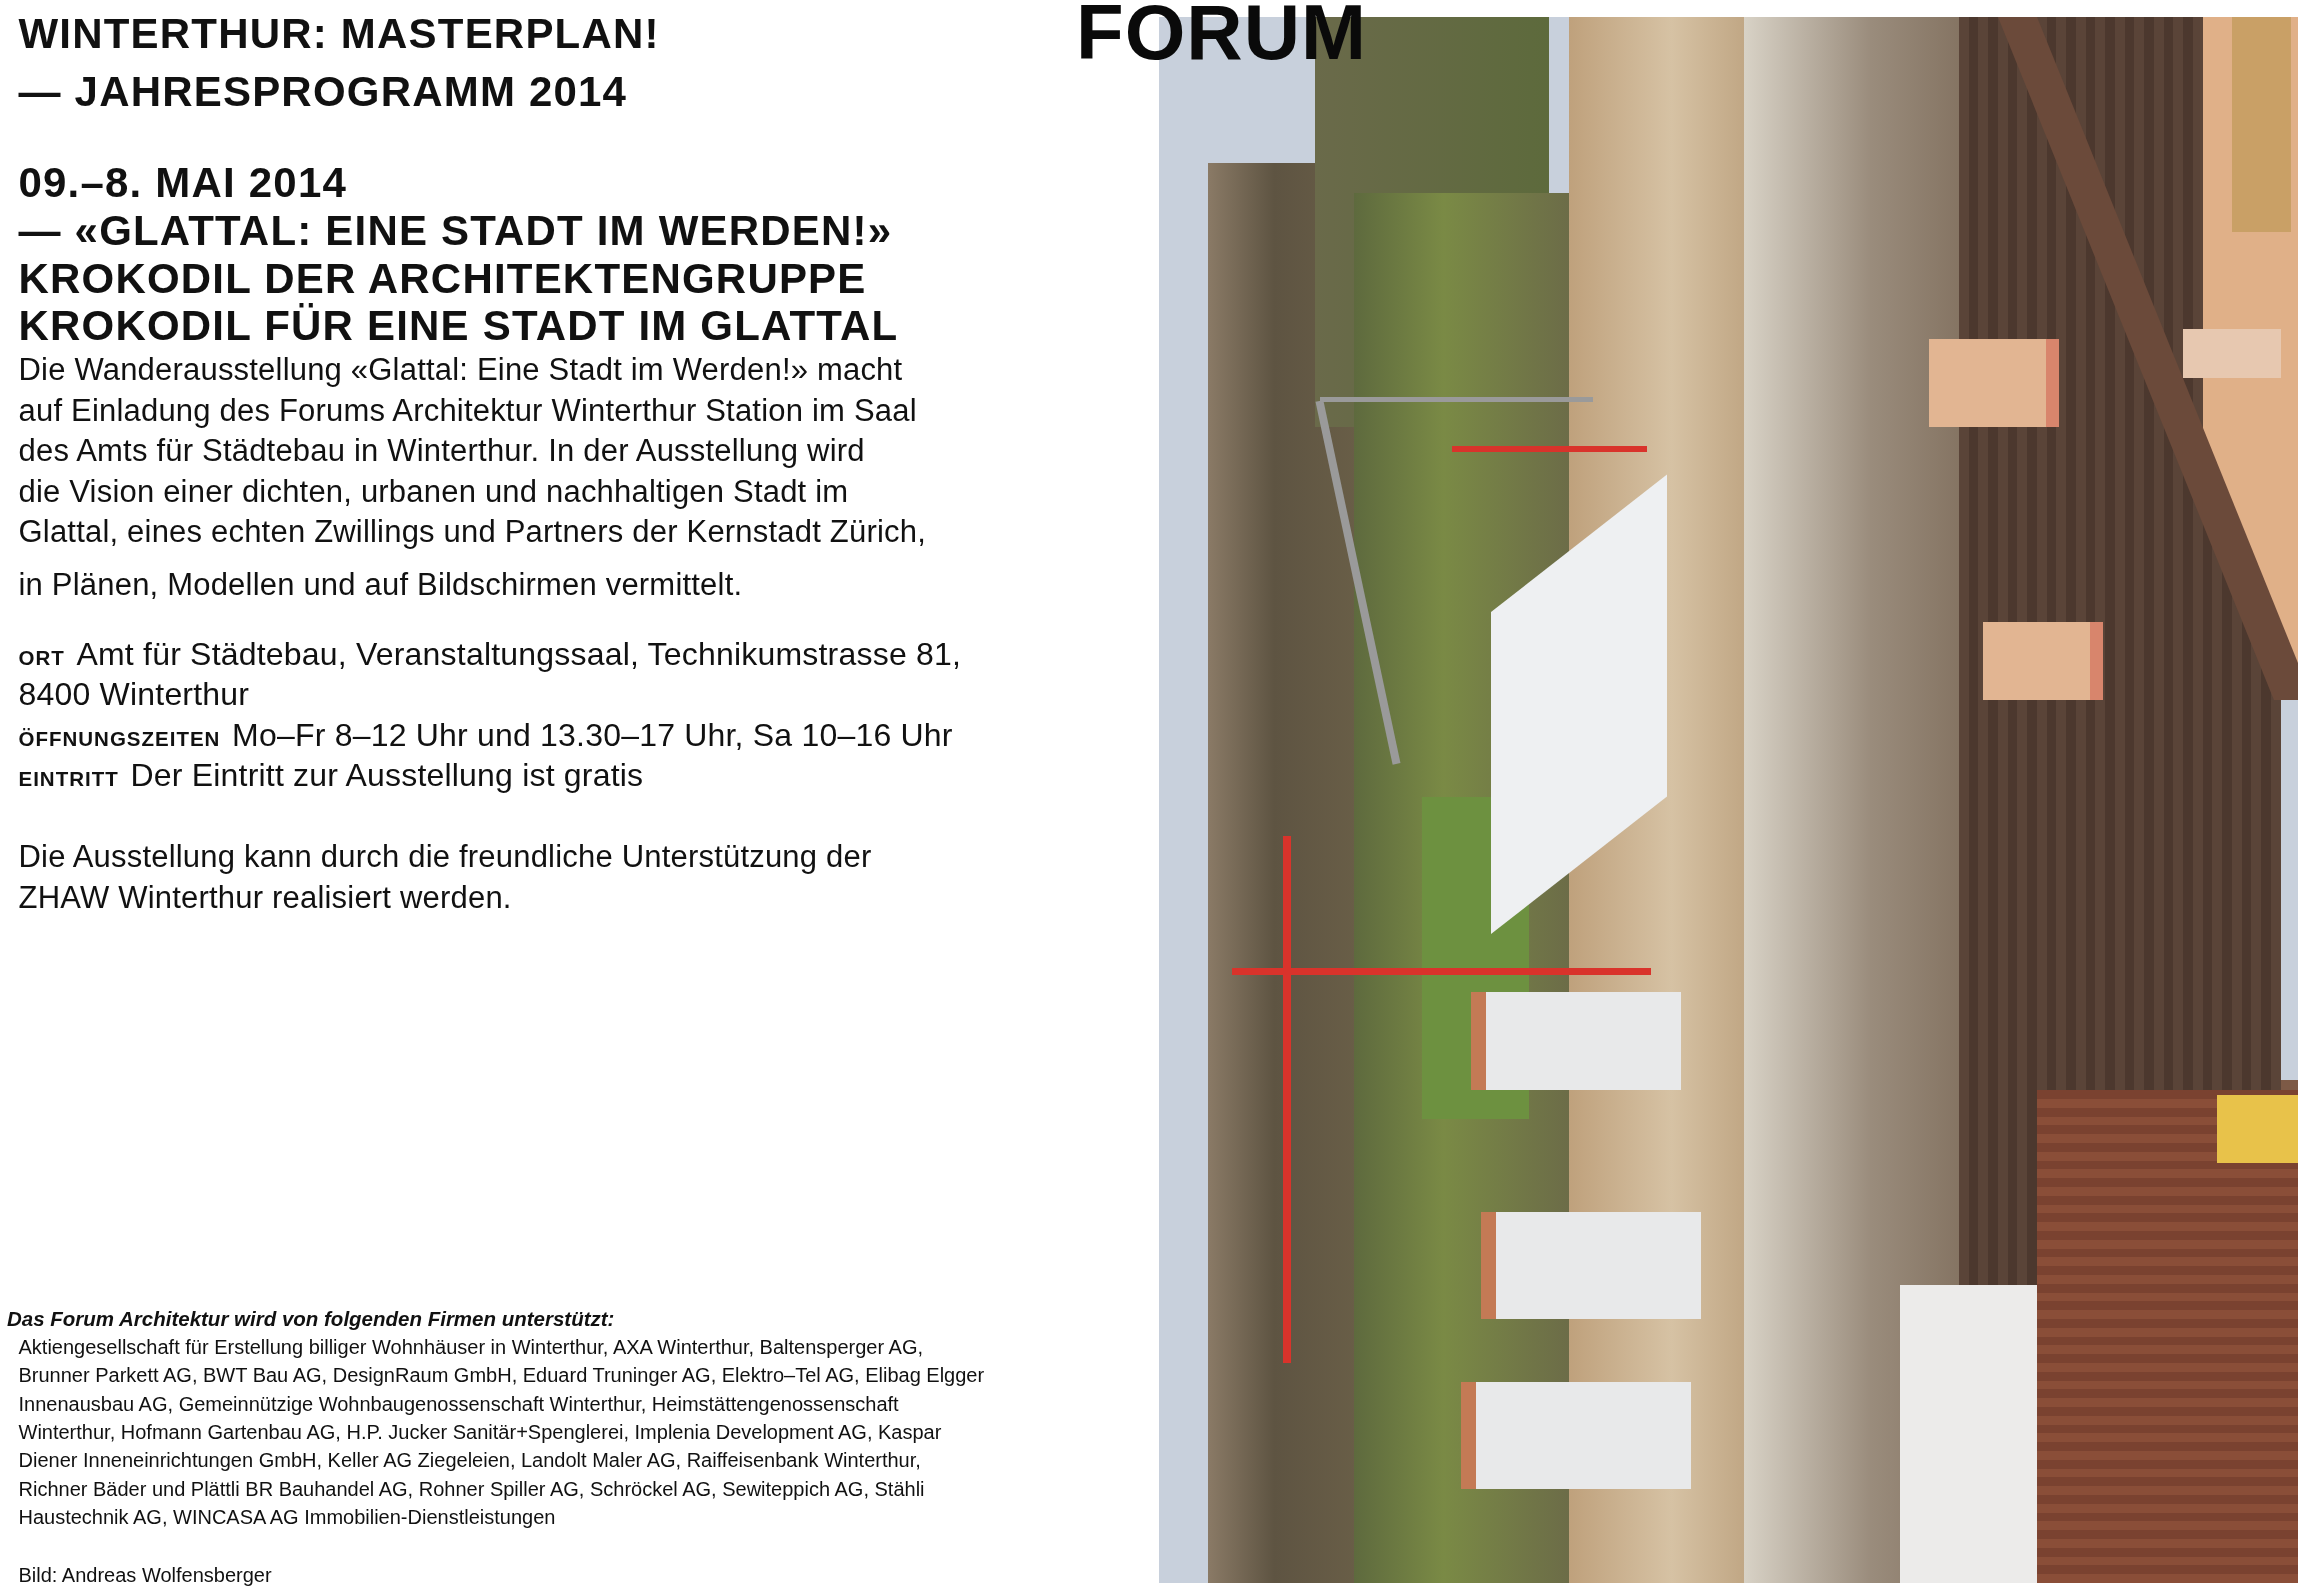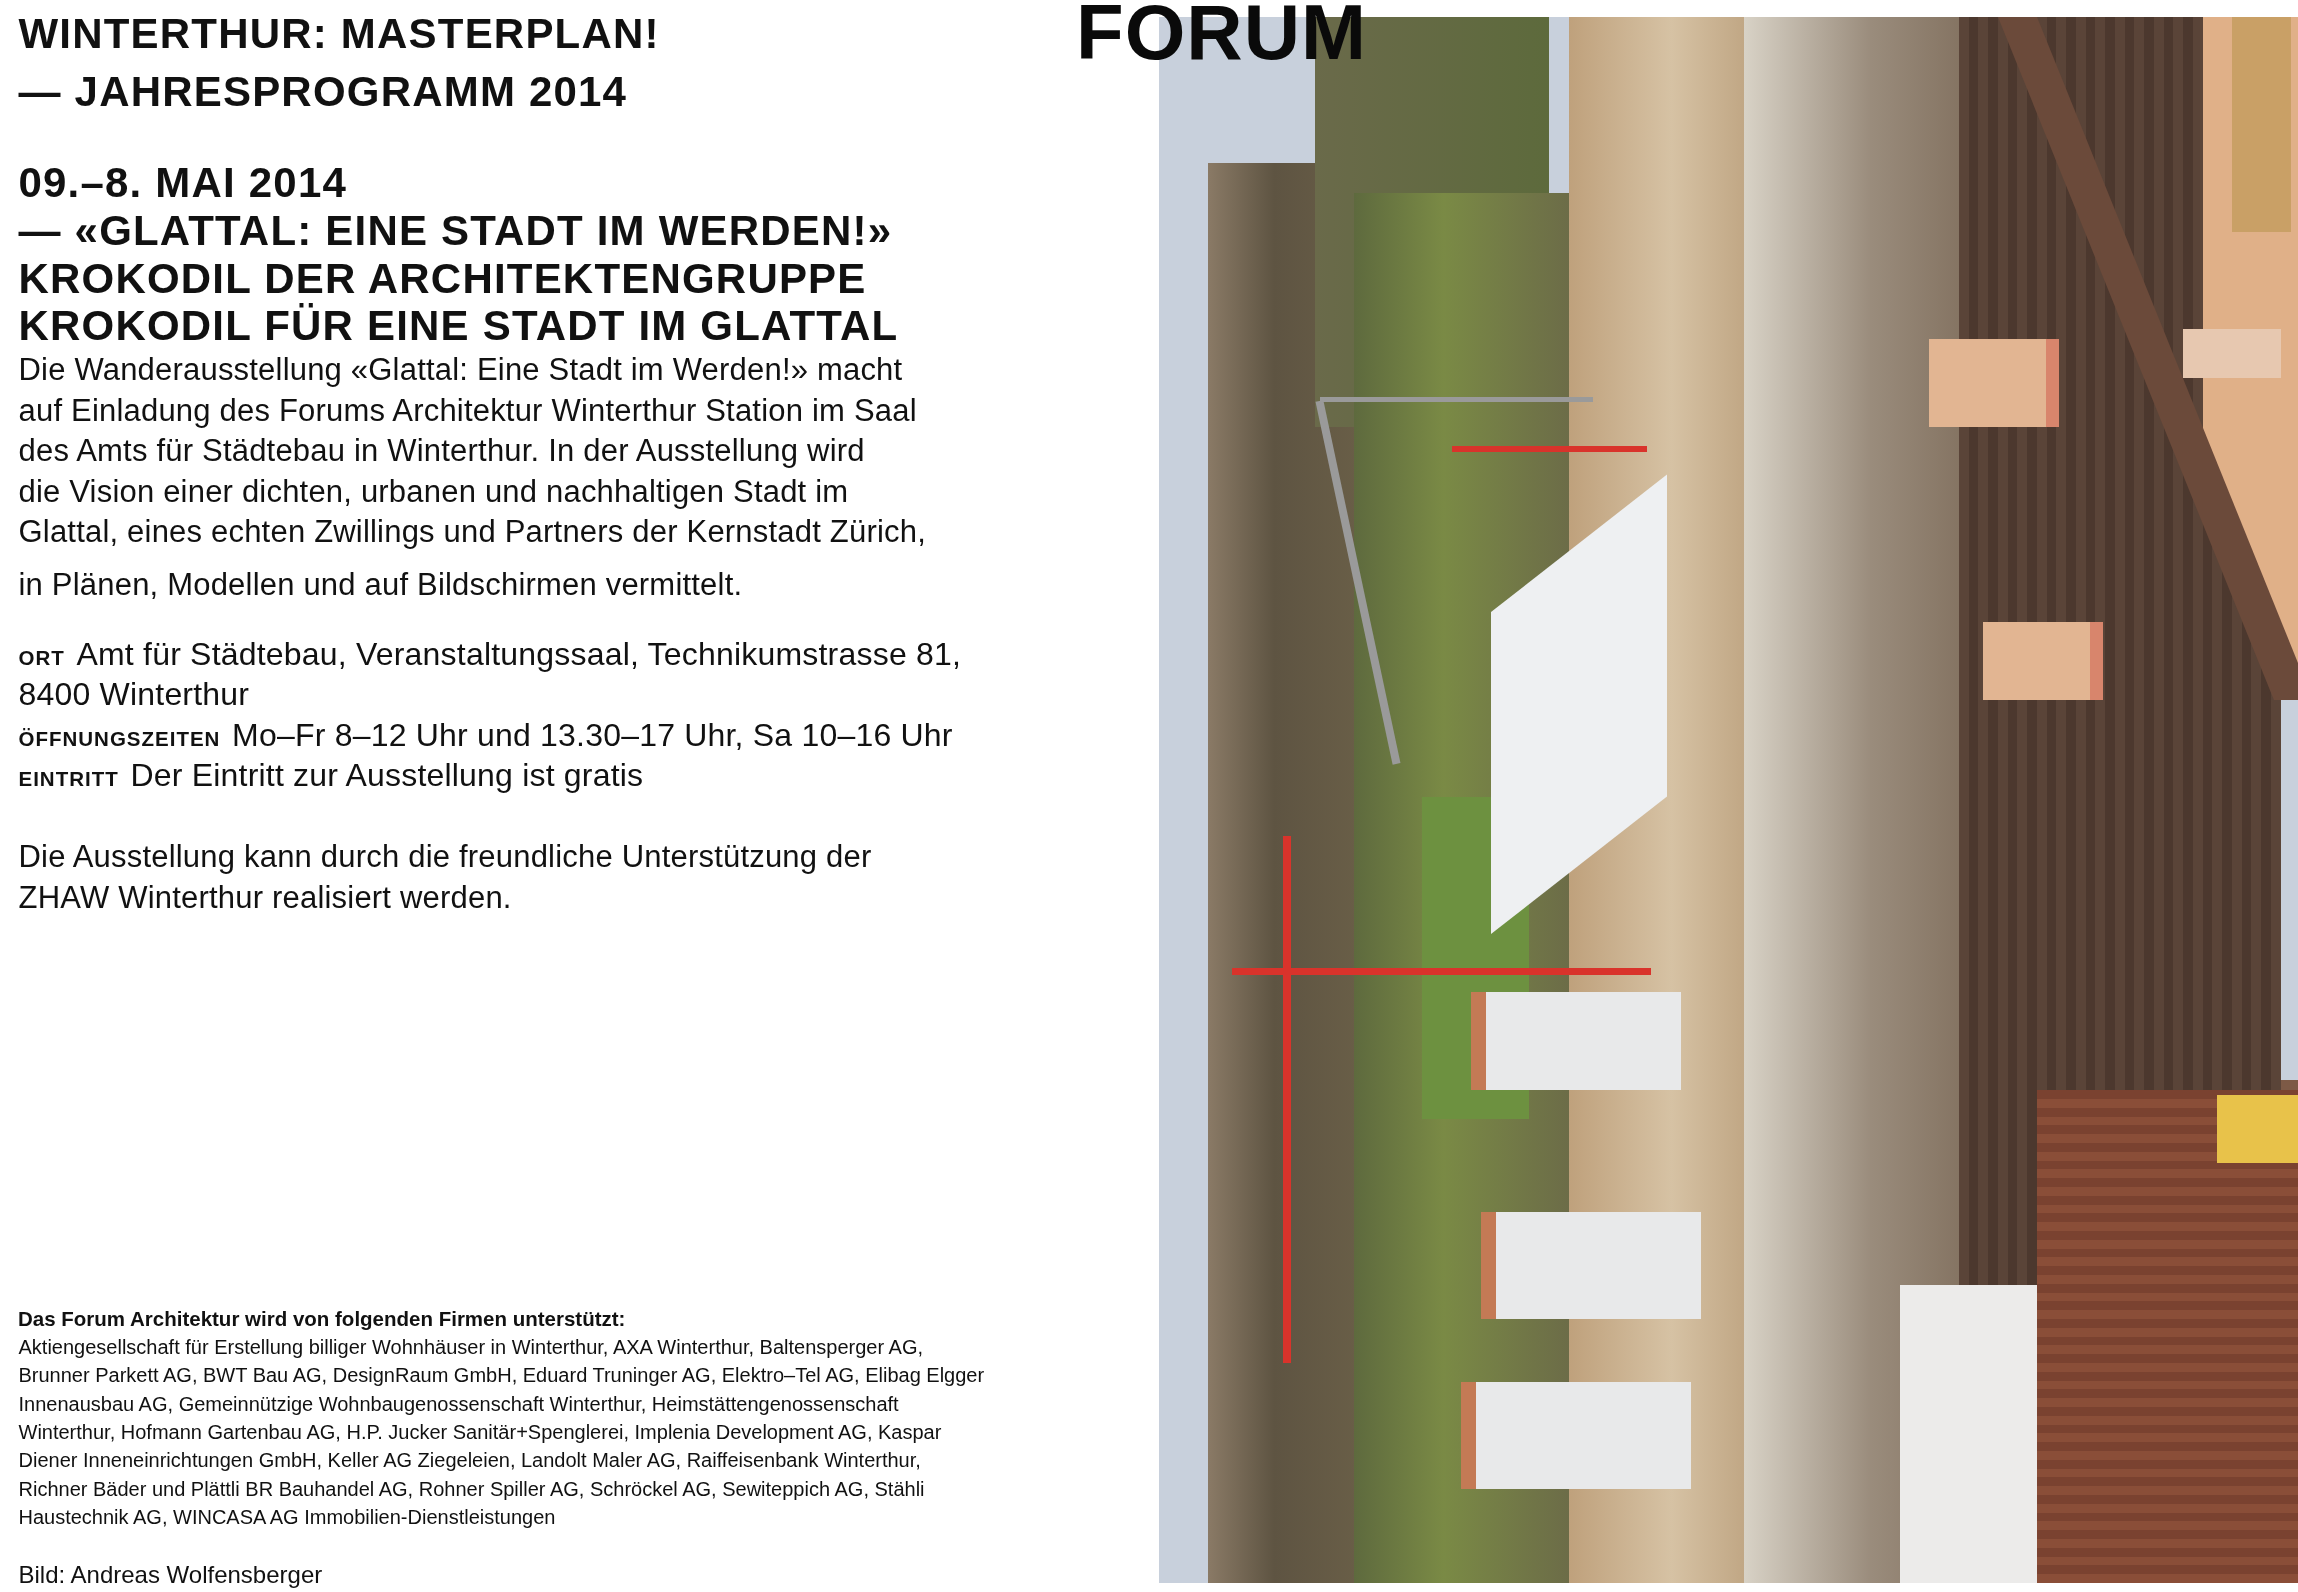--- a/index.html
+++ b/index.html
@@ -3,23 +3,23 @@
   <meta charset="utf-8">
   <style>
     html, body { margin: 0; padding: 0; background: #ffffff; }
     body { width: 2299px; height: 1593px; position: relative; overflow: hidden;
            font-family: "Liberation Sans", "DejaVu Sans", sans-serif; color: #111; }
     .h1 { position: absolute; left: 18.5px; font-weight: 700; font-size: 42px; line-height: 48px;
           letter-spacing: 1.2px; white-space: nowrap; }
     .body-p { position: absolute; left: 18.5px; font-size: 31px; line-height: 41px; white-space: nowrap; letter-spacing: 0.2px; }
     .info-line { position: absolute; left: 18.5px; font-size: 32px; line-height: 40px; white-space: nowrap; letter-spacing: 0.2px; }
     .info-label { font-weight: 700; font-size: 20.5px; letter-spacing: 1px; margin-right: 11.7px; }
-    .sponsor-title { position: absolute; left: 18px; top: 1305px; font-weight: 700; font-size: 20.5px; line-height: 28px; white-space: nowrap; }
+    .sponsor-title { position: absolute; left: 7px; top: 1305px; font-weight: 700; font-size: 20.5px; line-height: 28px; white-space: nowrap; font-style: italic; }
     .sponsor-line { position: absolute; left: 18.5px; font-size: 20px; line-height: 28px; white-space: nowrap; }
-    .credit { position: absolute; left: 18.5px; top: 1561px; font-size: 24px; line-height: 28px; white-space: nowrap; }
+    .credit { position: absolute; left: 18.5px; top: 1561px; font-size: 20px; line-height: 28px; white-space: nowrap; }
 
     
     .photo { position: absolute; left: 1159px; top: 16.6px; width: 1140px; height: 1566px; overflow: hidden;
              background: #c8d0dc; }
     .ph { position: absolute; }
     .brand { position: absolute; left: 1076px; top: -7.8px; font-weight: 900; font-size: 78px; line-height: 80px;
              letter-spacing: 1px; color: #0a0a0a; white-space: nowrap; z-index: 5; }
     .brand div { font-weight: 700; }
   </style>
 </head>

